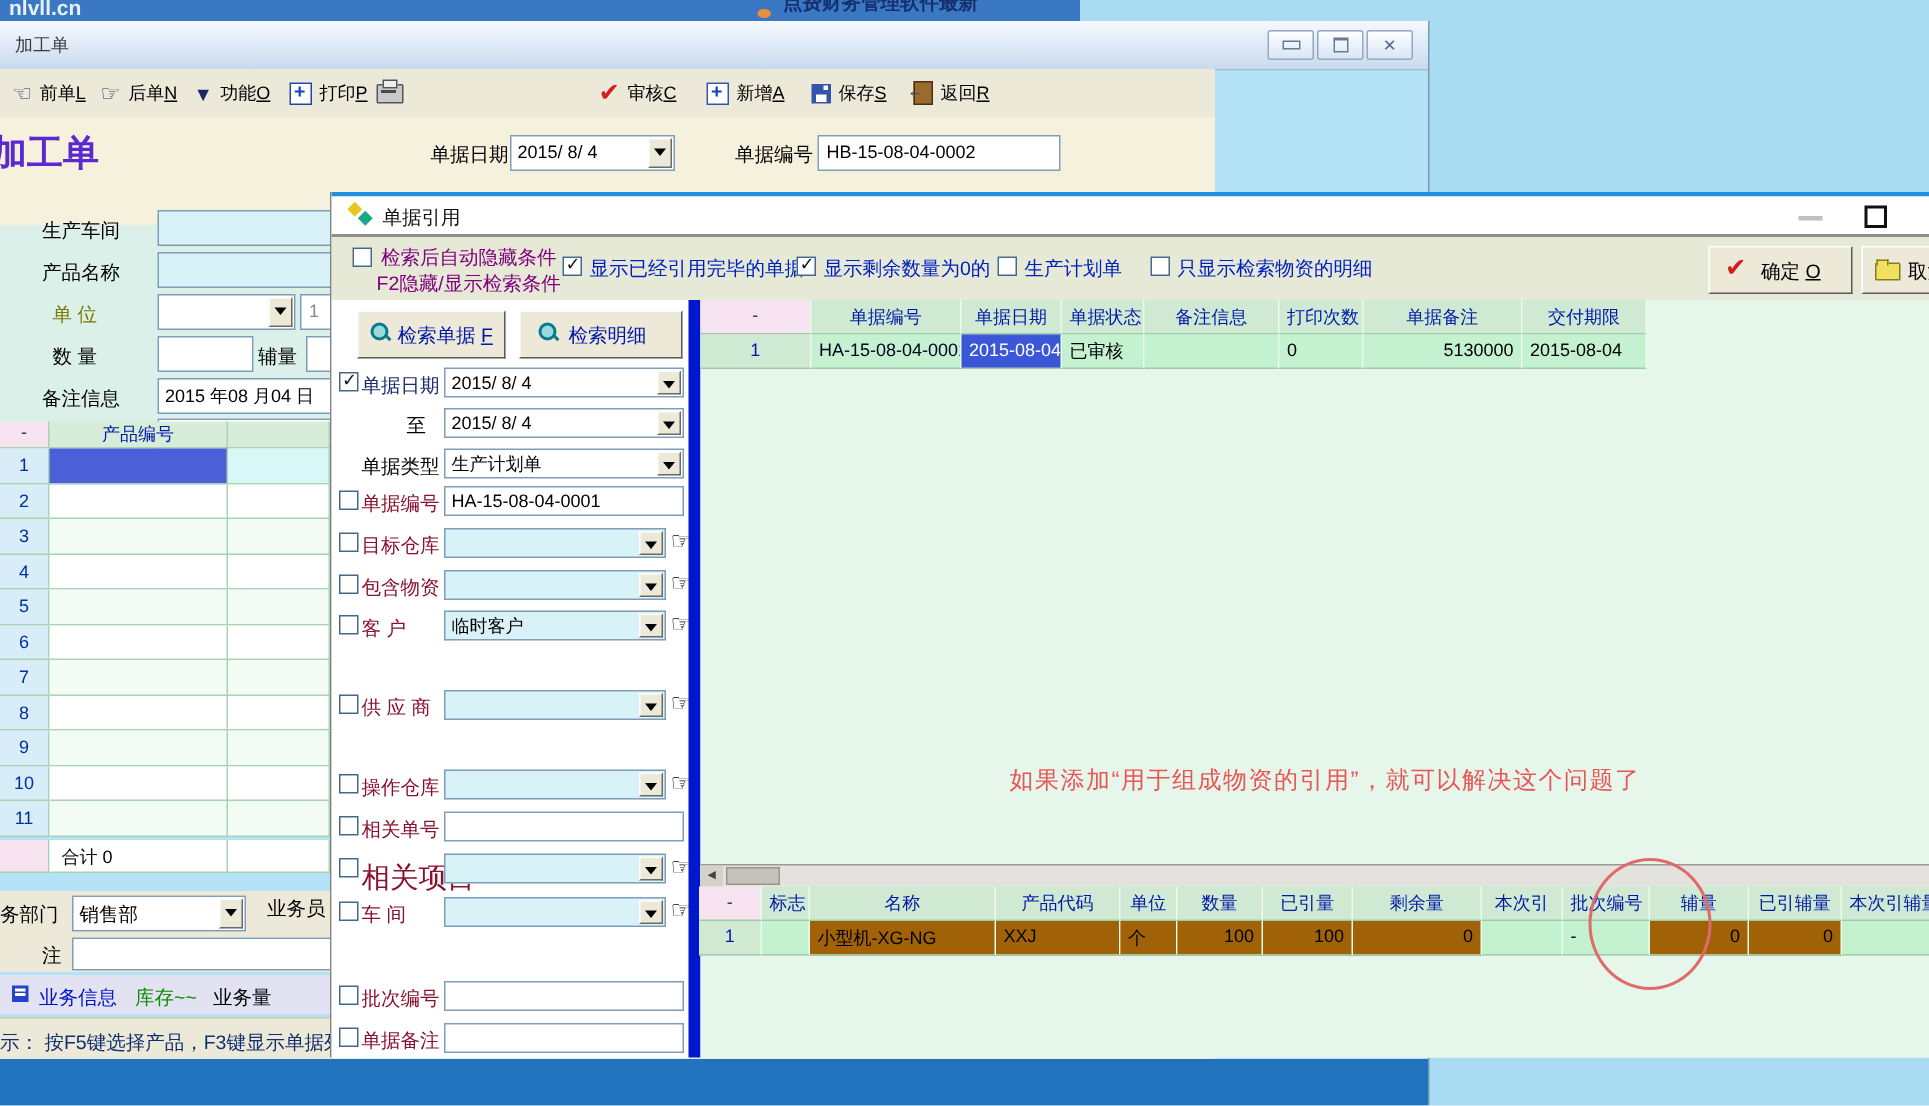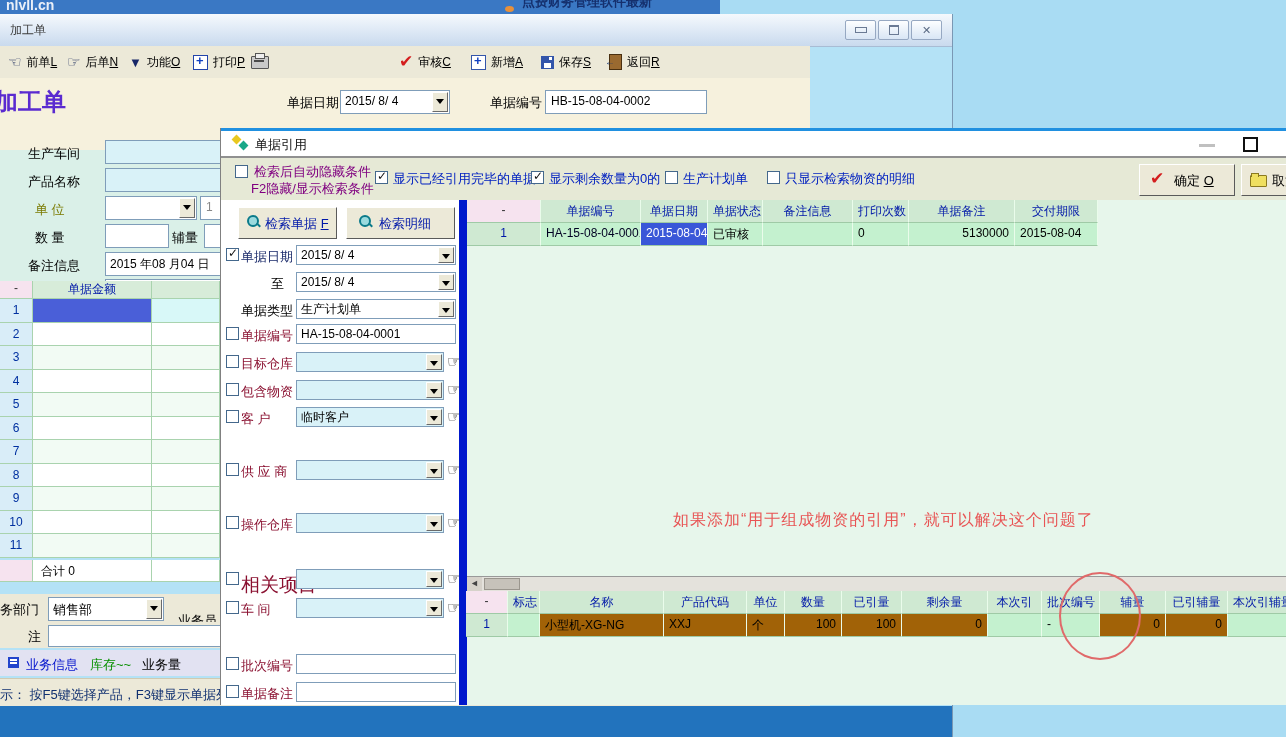--- a/index.html
+++ b/index.html
@@ -169,21 +169,21 @@
         <span class="abs nowrap" style="left:4px;top:3px;font-size:12px">2015 年08 月04 日</span>
       </span>
 
       <span class="abs" style="left:28px;top:157px;font-size:13px">备注信息</span>
       <span class="abs field" style="left:105px;top:153px;width:115px;height:20px"></span>
     </div>
 
     <div class="abs" style="left:0;top:267px;width:220px">
       <div class="mrow">
         <div class="mc pc" style="height:18px;text-align:center;color:#333">-</div>
-        <div class="mc" style="height:18px;background:#d7ecd9;color:#0018a8;text-align:center">单据金额</div>
+        <div class="mc" style="height:18px;background:#d7ecd9;color:#0018a8;text-align:center">产品编号</div>
         <div class="mc" style="height:18px;background:#d7ecd9"></div>
       </div>
       <div class="mrow">
         <div class="mc mnum">1</div>
         <div class="mc" style="background:#4a5fd8"></div>
         <div class="mc" style="background:#d8f8f8"></div>
       </div>
       <div class="mrow">
         <div class="mc mnum">2</div>
         <div class="mc" style="background:#fff"></div>
@@ -241,21 +241,21 @@
       <div class="mc" style="height:22px;background:#fff;padding:3px 0 0 8px">合计 0</div>
       <div class="mc" style="height:22px;background:#fff"></div>
     </div>
 
     <div class="abs" style="left:0;top:580px;width:810px;height:28px;background:#ece9d8">
       <span class="abs" style="left:0;top:7px;font-size:13px">务部门</span>
       <span class="abs field" style="left:48px;top:3px;width:114px;height:22px">
         <span class="abs nowrap" style="left:4px;top:3px;font-size:13px">销售部</span>
         <span class="ddbtn"></span>
       </span>
-      <span class="abs" style="left:178px;top:18px;font-size:13px">业务员</span>
+      <span class="abs" style="left:178px;top:3px;font-size:13px">业务员</span>
       <span class="abs field" style="left:222px;top:3px;width:40px;height:22px">
         <span class="abs" style="left:3px;top:3px;font-size:13px">余</span>
       </span>
     </div>
     <div class="abs" style="left:0;top:608px;width:810px;height:26px;background:#ece9d8">
       <span class="abs" style="left:28px;top:6px;font-size:13px">注</span>
       <span class="abs field" style="left:48px;top:3px;width:300px;height:20px"></span>
     </div>
     <div class="abs" style="left:0;top:636px;width:810px;height:26px;background:#e2e2f2">
       <span class="infoicon abs" style="left:8px;top:7px"></span>
@@ -377,20 +377,25 @@
         </span>
         <span class="hand" style="left:226px;top:3px">☞</span>
       </div>
       <div class="srow" style="top:313px">
         <span class="cb" style="left:5px;top:3px"></span>
         <span class="lbl maroon" style="font-size:13px">操作仓库</span>
         <span class="ctl cyanfield" style="width:148px">
           <span class="ddbtn"></span>
         </span>
         <span class="hand" style="left:226px;top:3px">☞</span>
+      </div>
+      <div class="srow" style="top:341px">
+        <span class="cb" style="left:5px;top:3px"></span>
+        <span class="lbl maroon" style="font-size:13px">相关单号</span>
+        <span class="ctl field" style="width:160px"></span>
       </div>
       <div class="srow" style="top:369px">
         <span class="cb" style="left:5px;top:3px"></span>
         <span class="lbl maroon" style="font-size:19px">相关项目</span>
         <span class="ctl cyanfield" style="width:148px">
           <span class="ddbtn"></span>
         </span>
         <span class="hand" style="left:226px;top:3px">☞</span>
       </div>
       <div class="srow" style="top:398px">

